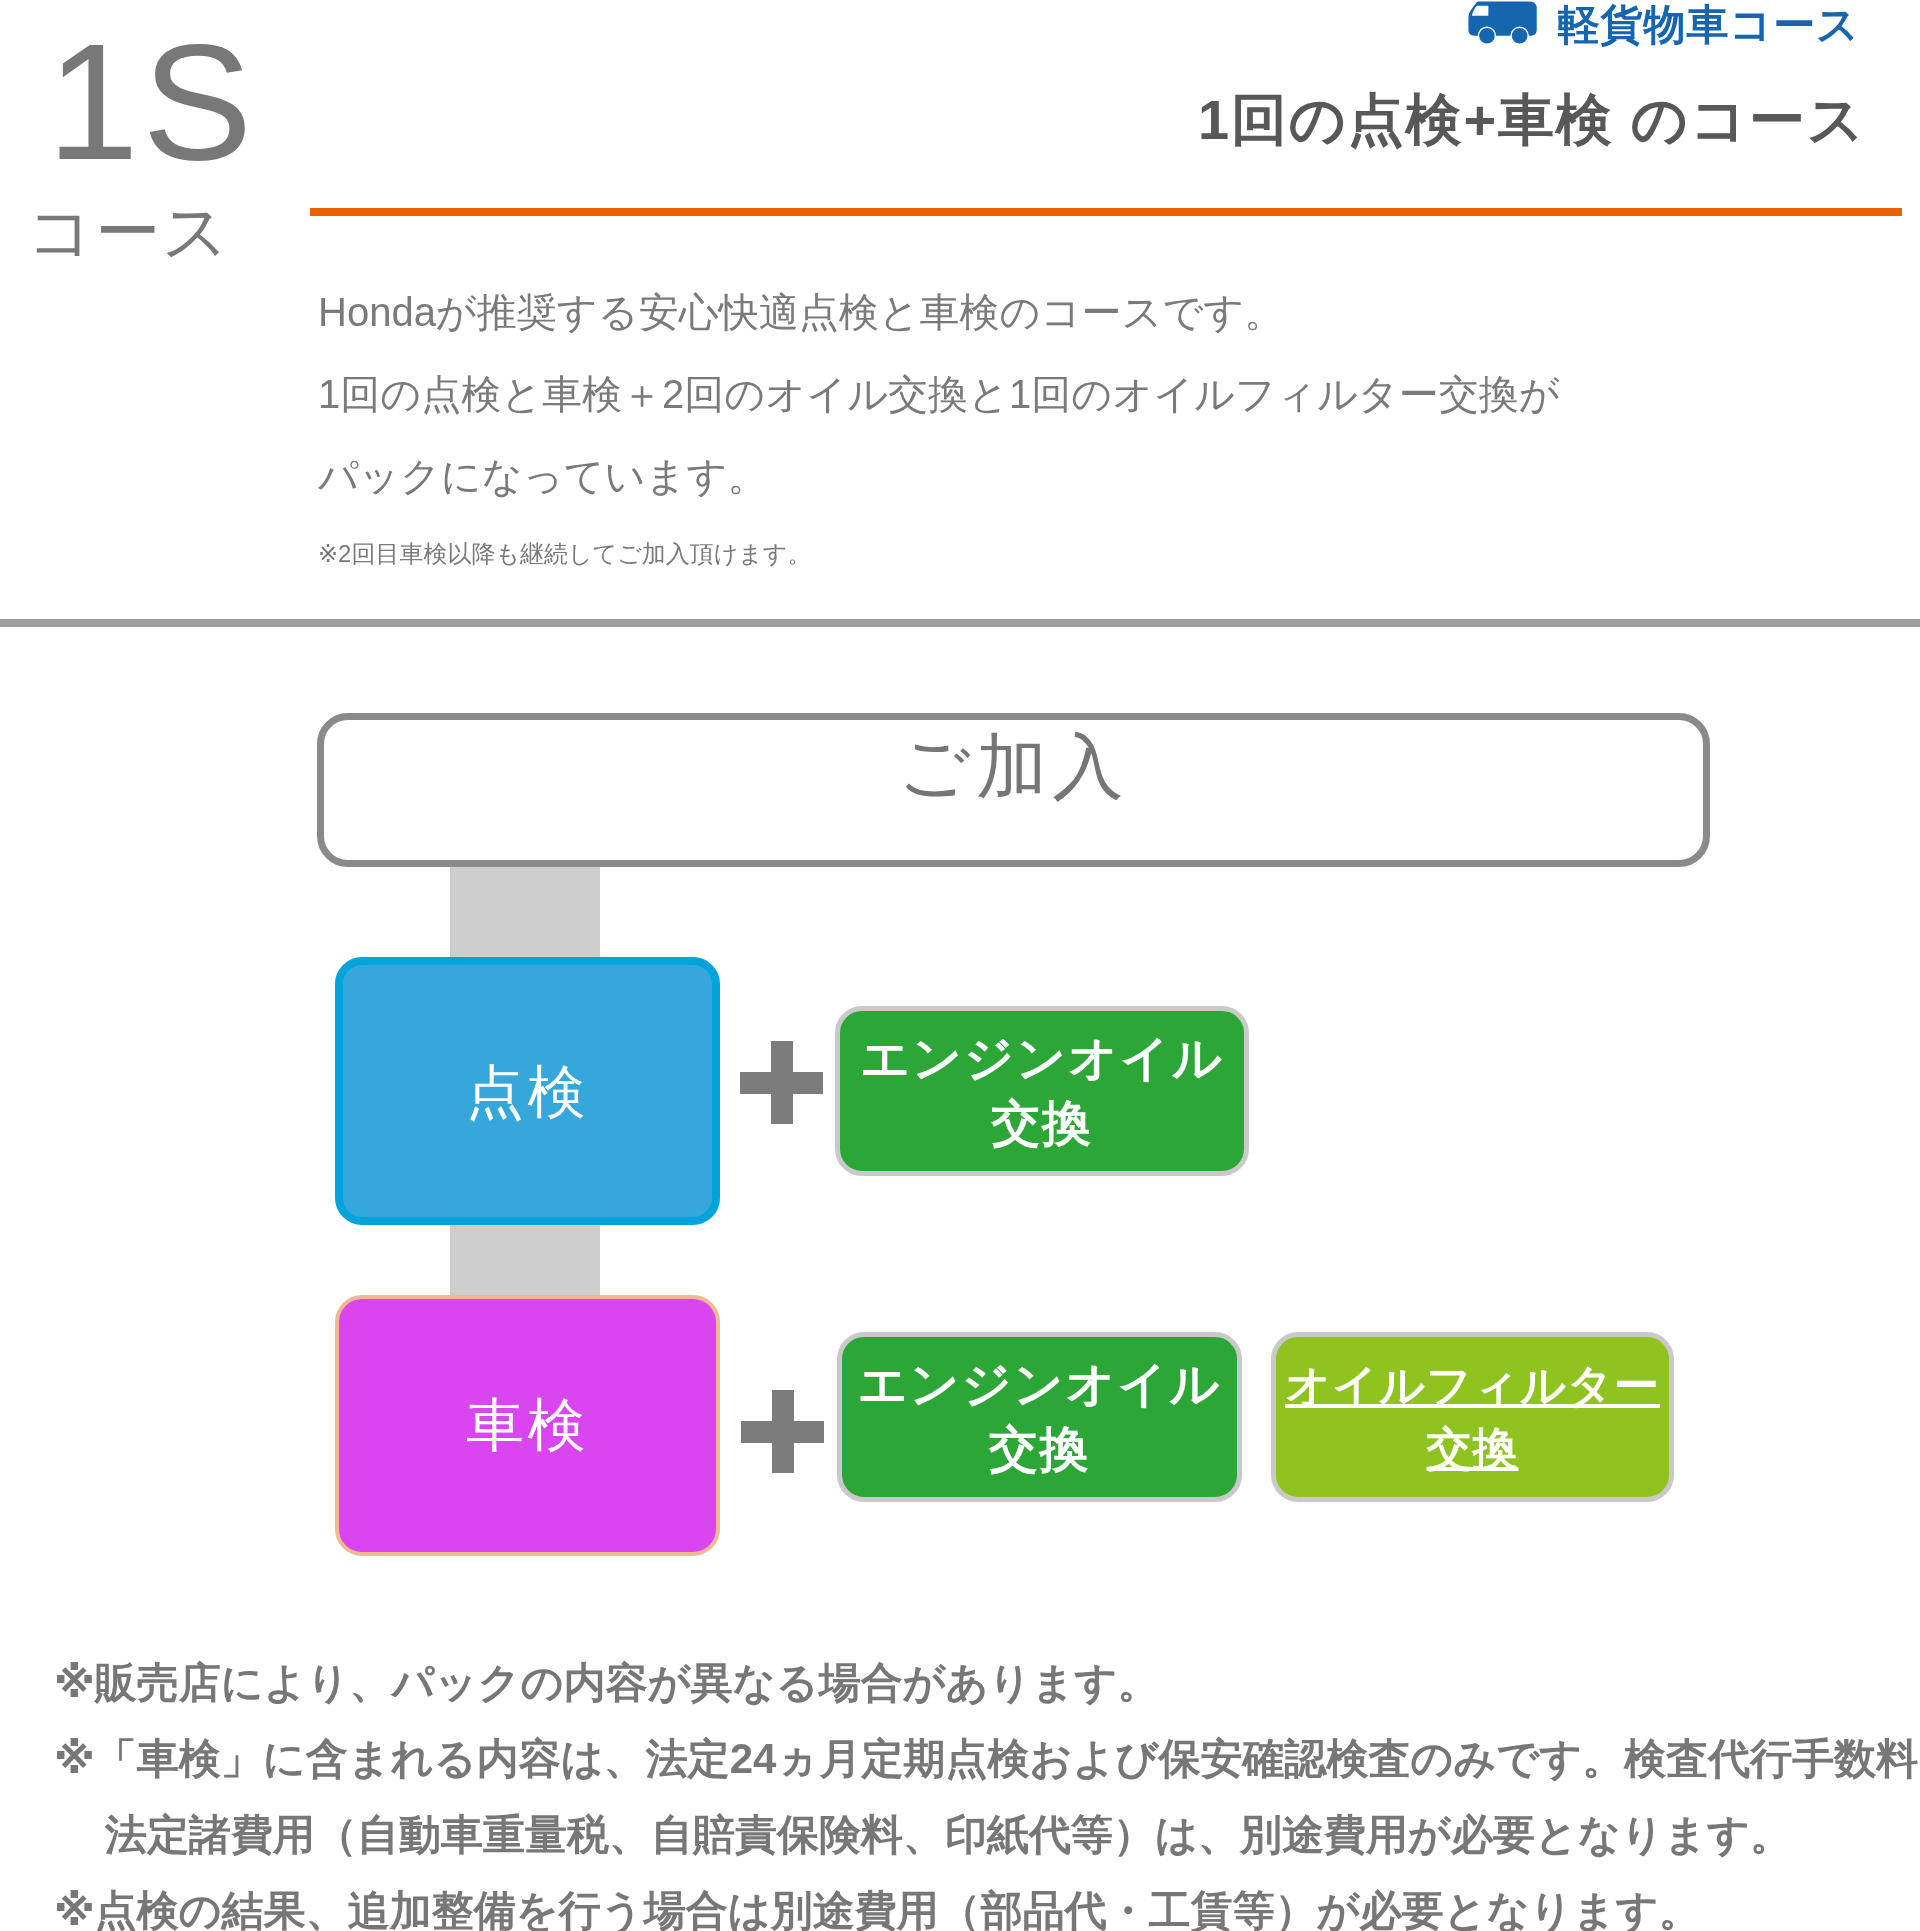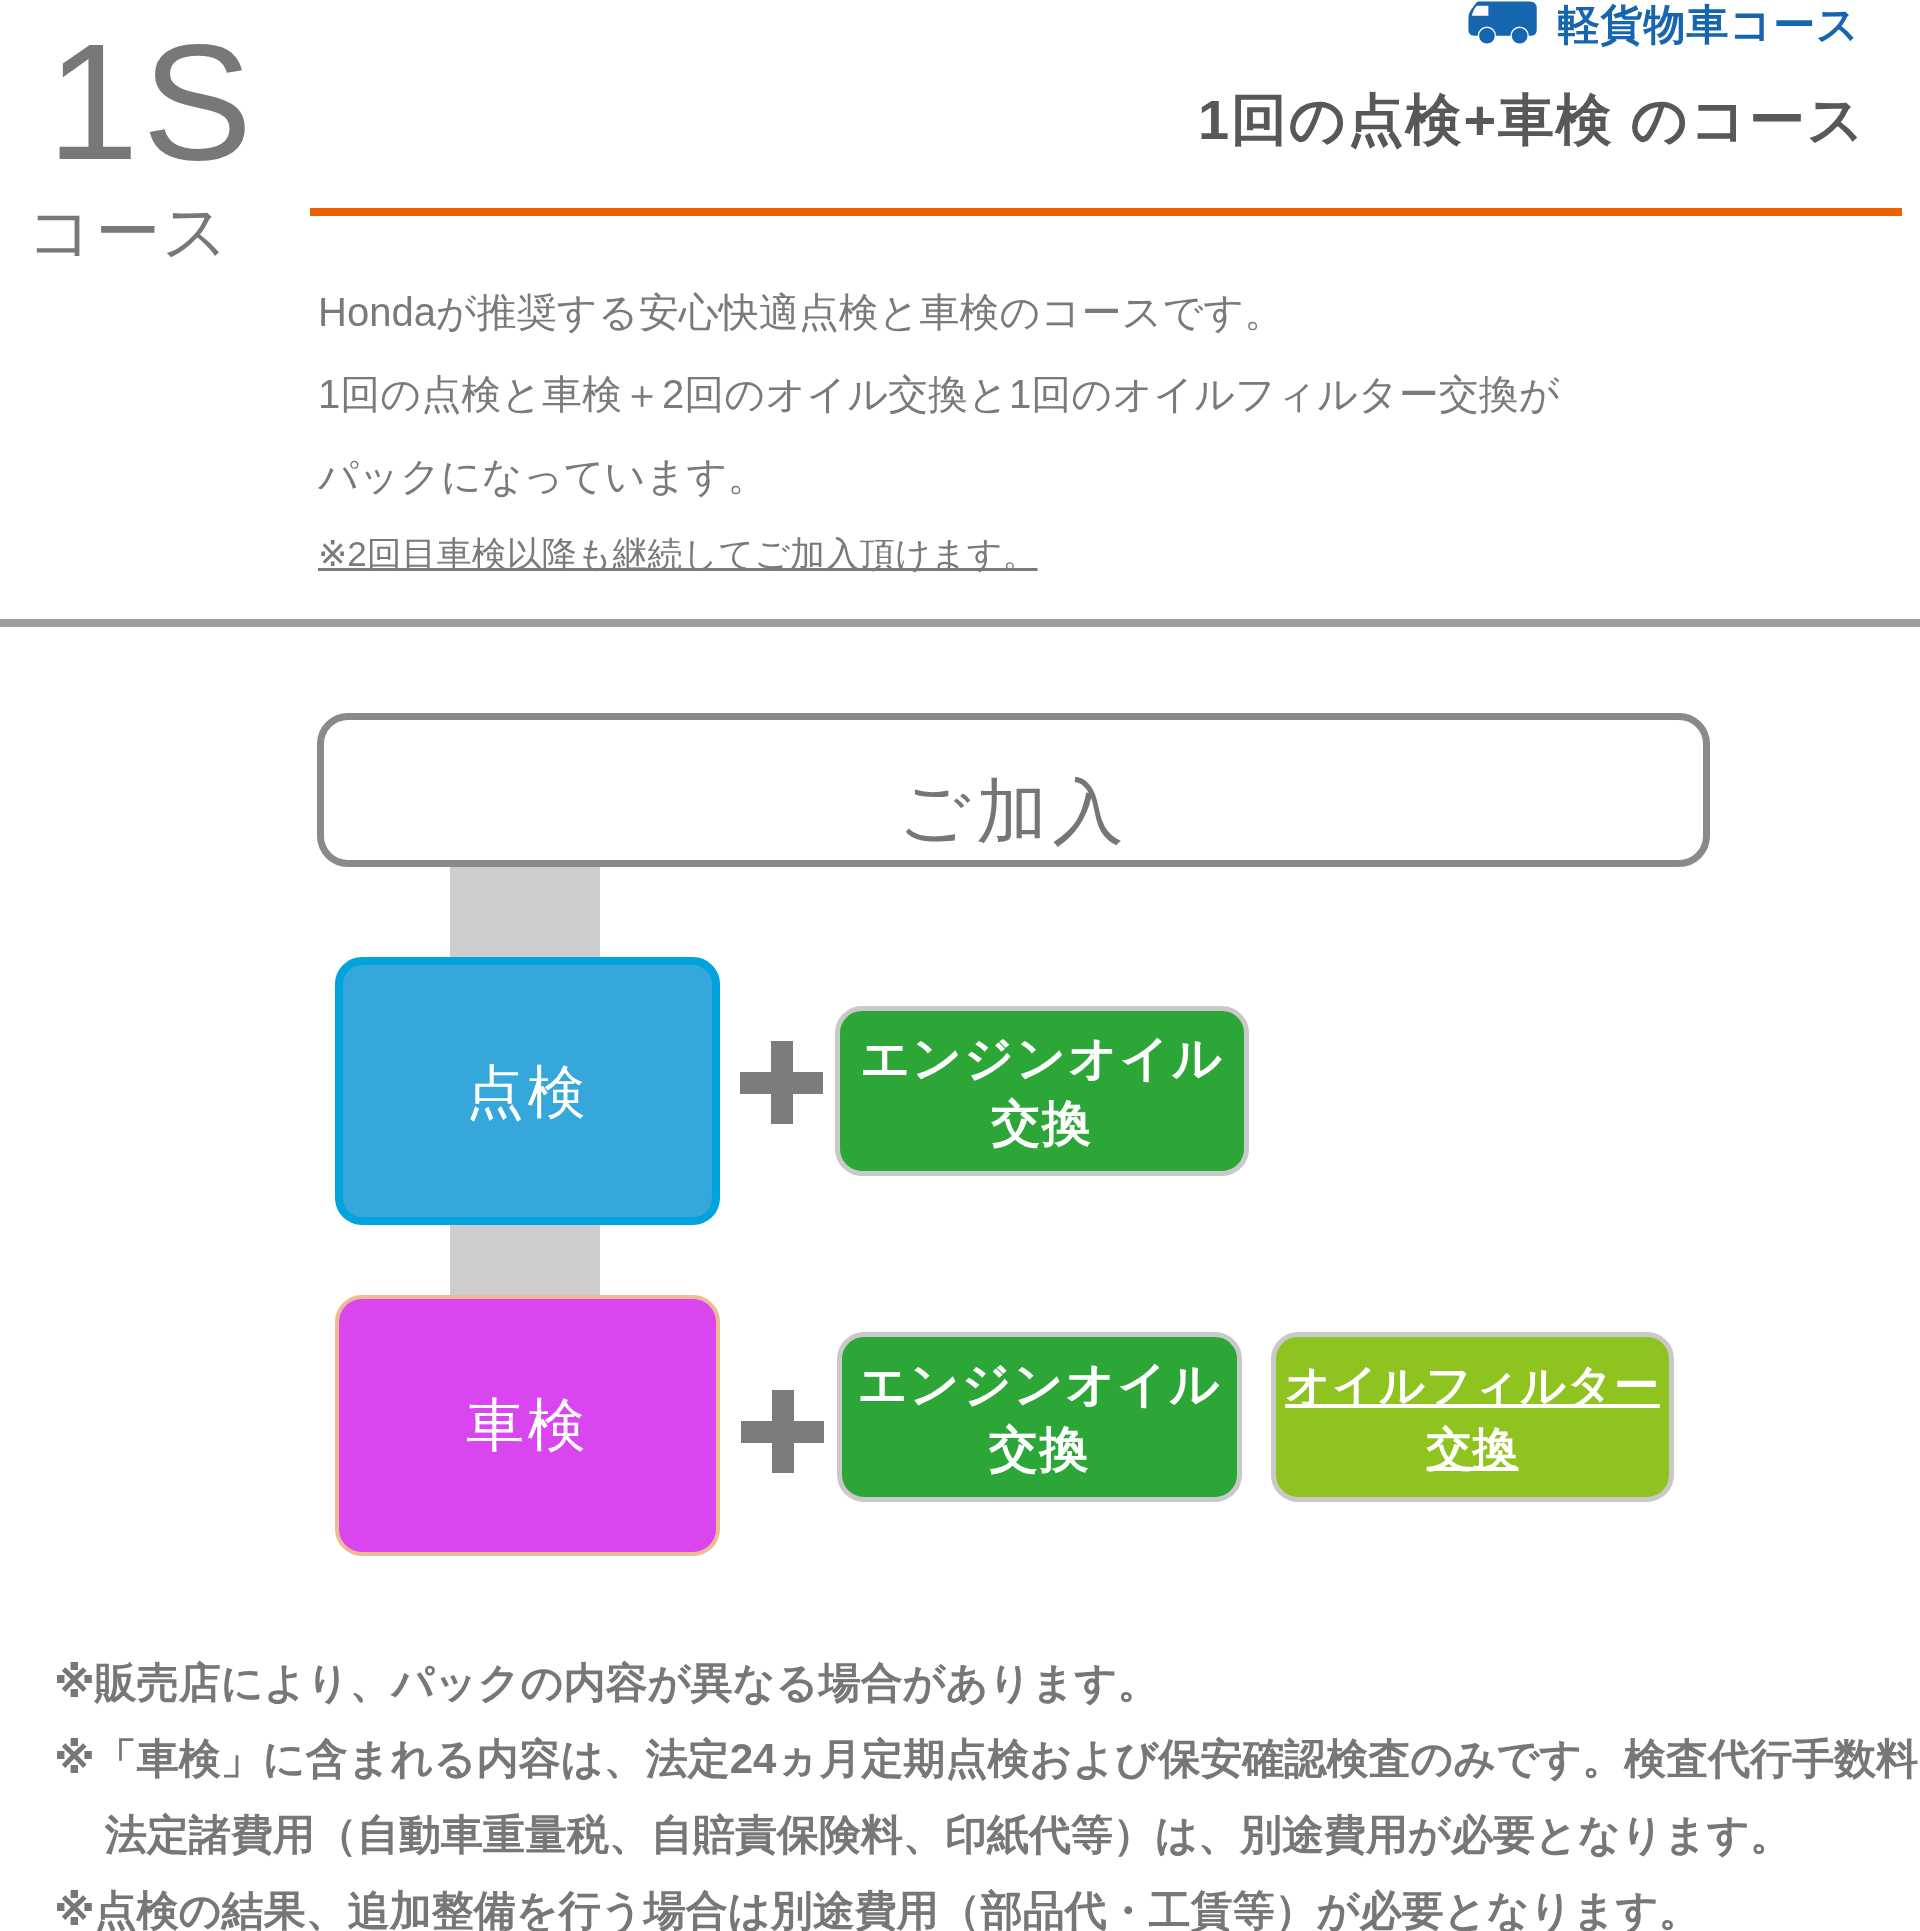--- a/index.html
+++ b/index.html
@@ -30,29 +30,29 @@
     font-size:56px;font-weight:bold;color:#595757;letter-spacing:1.8px;white-space:nowrap;
   }
   .orange-rule{
     position:absolute;left:310px;top:208px;width:1592px;height:8.1px;background:#EB6100;
   }
   
   .intro{
     position:absolute;left:318px;top:271px;color:#7A7A7A;
   }
   .intro .line{font-size:40px;line-height:82px;white-space:nowrap;}
-  .intro .note{font-size:35px;line-height:74px;white-space:nowrap;text-decoration:underline;}
+  .intro .note{font-size:24px;line-height:74px;white-space:nowrap;}
   .gray-divider{
     position:absolute;left:0;top:619px;width:1920px;height:8.1px;background:#9E9E9F;
   }
   
   .join-box{
     position:absolute;left:317px;top:713px;width:1393px;height:154px;
     box-sizing:border-box;border:7.2px solid #8A8A8A;border-radius:31px;background:#ffffff;
-    display:flex;align-items:flex-end;justify-content:center;
+    display:flex;align-items:flex-start;justify-content:center;
     font-size:71px;color:#767676;letter-spacing:5.4px;
   }
   .connector{position:absolute;left:450px;width:150px;background:#CDCDCD;}
   .connector.c1{top:861px;height:100px;}
   .connector.c2{top:1219px;height:81px;}
   .node{
     position:absolute;box-sizing:border-box;border-radius:27px;
     display:flex;flex-direction:column;align-items:center;justify-content:center;
     text-align:center;color:#ffffff;
   }

